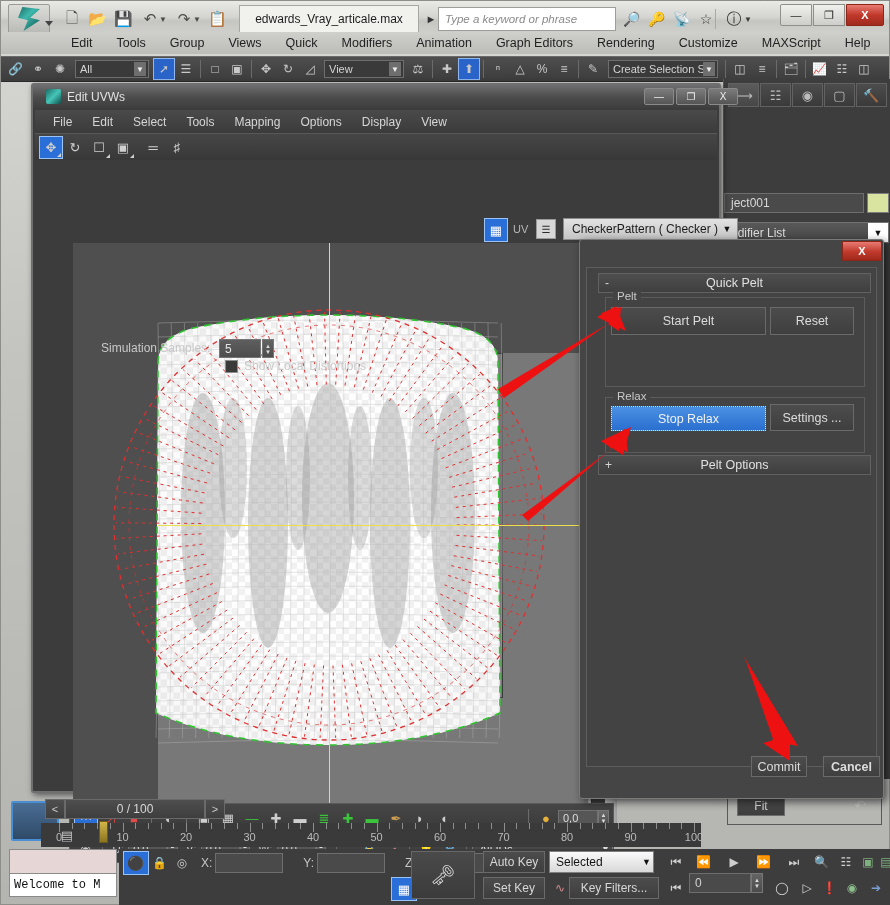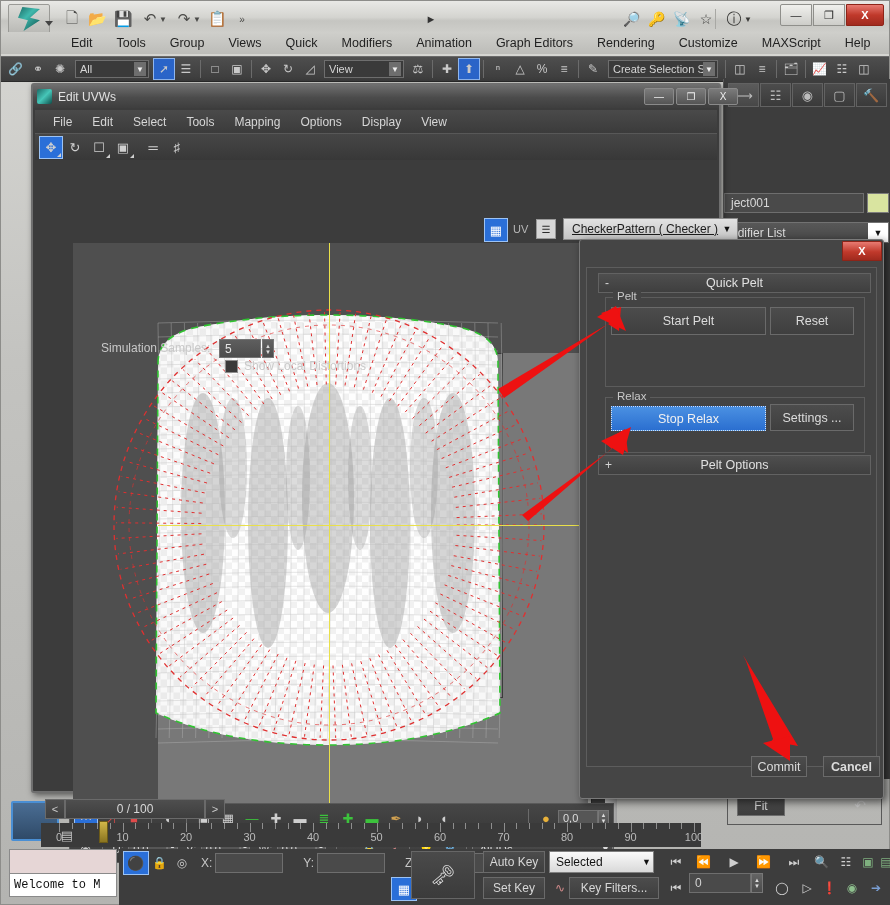--- a/index.html
+++ b/index.html
@@ -79,21 +79,21 @@
   .tbcombo .ca { width:12px;height:14px;background:#6e6e6e;color:#eee;font-size:8px;
      display:flex;align-items:center;justify-content:center;}
   .tbi.on { background:#2a64c8; border:1px solid #8fb6ee; }
 
   
   #uvw-win { position:absolute; left:30px; top:82px; width:690px; height:710px;
      background:#3c3c3c; border:2px solid #6f6f6f; border-radius:3px;
      box-shadow:2px 2px 6px rgba(0,0,0,.55); }
   #uvw-title { position:absolute; left:0; top:0; width:686px; height:23px;
      background:linear-gradient(#6e6e6e,#4b4b4b 55%,#3e3e3e);
-     display:flex; align-items:center; padding-left:4px; }
+     display:flex; align-items:center; padding-left:13px; }
   #uvw-title .icn { width:15px;height:15px;margin-right:6px;
      background:linear-gradient(135deg,#1b6b66,#46c6b8,#0d4e4a); border-radius:2px;}
   #uvw-title .ttl { color:#e2e2e2; font-size:12px; }
   .uwbtn { position:absolute; top:3px; width:30px; height:17px;
      background:linear-gradient(#7b7b7b,#555); border:1px solid #8a8a8a;
      display:flex;align-items:center;justify-content:center;color:#eee;font-size:10px;border-radius:2px;}
   #uvw-min{left:611px;} #uvw-max{left:643px;} #uvw-close{left:675px;}
 
   #uvw-menubar { position:absolute; left:2px; top:25px; width:682px; height:23px;
      background:linear-gradient(#4a4a4a,#3b3b3b); display:flex; align-items:center; padding-left:8px;}
@@ -111,21 +111,21 @@
   #cube-icon { position:absolute; left:451px; top:133px; width:24px; height:24px;
      background:#2a6fd8; border:1px solid #9cc3f5;
      display:flex;align-items:center;justify-content:center;font-size:13px;color:#fff;}
   #uv-label { position:absolute; left:480px; top:138px; color:#b8b8b8; font-size:11px;}
   #list-icon { position:absolute; left:503px; top:134px; width:20px;height:20px;
      border:1px solid #9a9a9a; background:#d7d7d7; color:#2a2a2a; font-size:10px;
      display:flex;align-items:center;justify-content:center;}
   #checker-combo { position:absolute; left:530px; top:133px; width:175px; height:22px;
      background:linear-gradient(#e2e2e2,#c5c5c5); border:1px solid #8c8c8c;
      display:flex; align-items:center; padding:0 2px 0 8px; color:#1b1b1b; font-size:12px;}
-  #checker-combo .cv{flex:1;text-decoration:underline;}
+  #checker-combo .cv{flex:1;}
   #checker-combo .ca{width:16px;height:18px;display:flex;align-items:center;justify-content:center;font-size:9px;color:#111;}
 
   
   #uv-canvas { position:absolute; left:40px; top:158px; width:515px; height:560px;
      background:#787878; overflow:hidden; }
   #uv-dark-left { position:absolute; left:0; top:0; width:85px; height:560px; background:#4f4f4f;}
   #uv-dark-top  { position:absolute; left:0; top:0; width:515px; height:110px; background:#4f4f4f;}
   #uv-square { position:absolute; left:85px; top:110px; width:345px; height:345px;
      border:1px solid #3a3a3a; background:#787878;}
   #uv-vline { position:absolute; left:256px; top:0; width:1px; height:560px; background:#e9e04a;}
@@ -306,21 +306,25 @@
     <div class="qat-btn" style="left:58px">🗋</div>
     <div class="qat-btn" style="left:84px">📂</div>
     <div class="qat-btn" style="left:110px">💾</div>
     <div class="qat-btn" style="left:136px">↶</div>
     <div class="qat-btn" style="left:157px; width:10px; font-size:8px">▼</div>
     <div class="qat-btn" style="left:170px">↷</div>
     <div class="qat-btn" style="left:191px; width:10px; font-size:8px">▼</div>
     <div class="qat-btn" style="left:204px">📋</div>
     <div class="qat-btn" style="left:228px; font-size:10px">»</div>
 
+    <div id="file-title">edwards_Vray_articale.max</div>
     <div id="title-arrow">►</div>
+    <div id="search-box">
+        <span>Type a keyword or phrase</span>
+      </div>
 
     <div class="qat-icon" style="left:620px">🔎</div>
     <div class="qat-icon" style="left:645px">🔑</div>
     <div class="qat-icon" style="left:670px">📡</div>
     <div class="qat-icon" style="left:694px">☆</div>
     <div id="qat-sep2"></div>
     <div class="qat-icon" style="left:722px; font-size:15px">ⓘ</div>
     <div class="qat-icon" style="left:742px; width:10px; font-size:8px">▼</div>
 
     <div class="wbtn" id="win-min">—</div>

